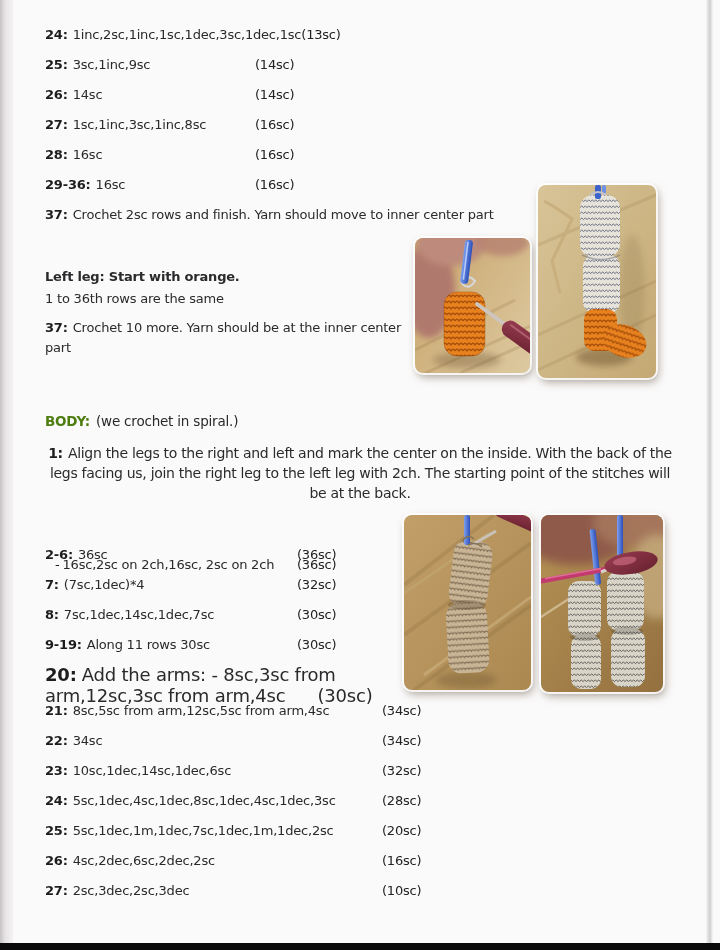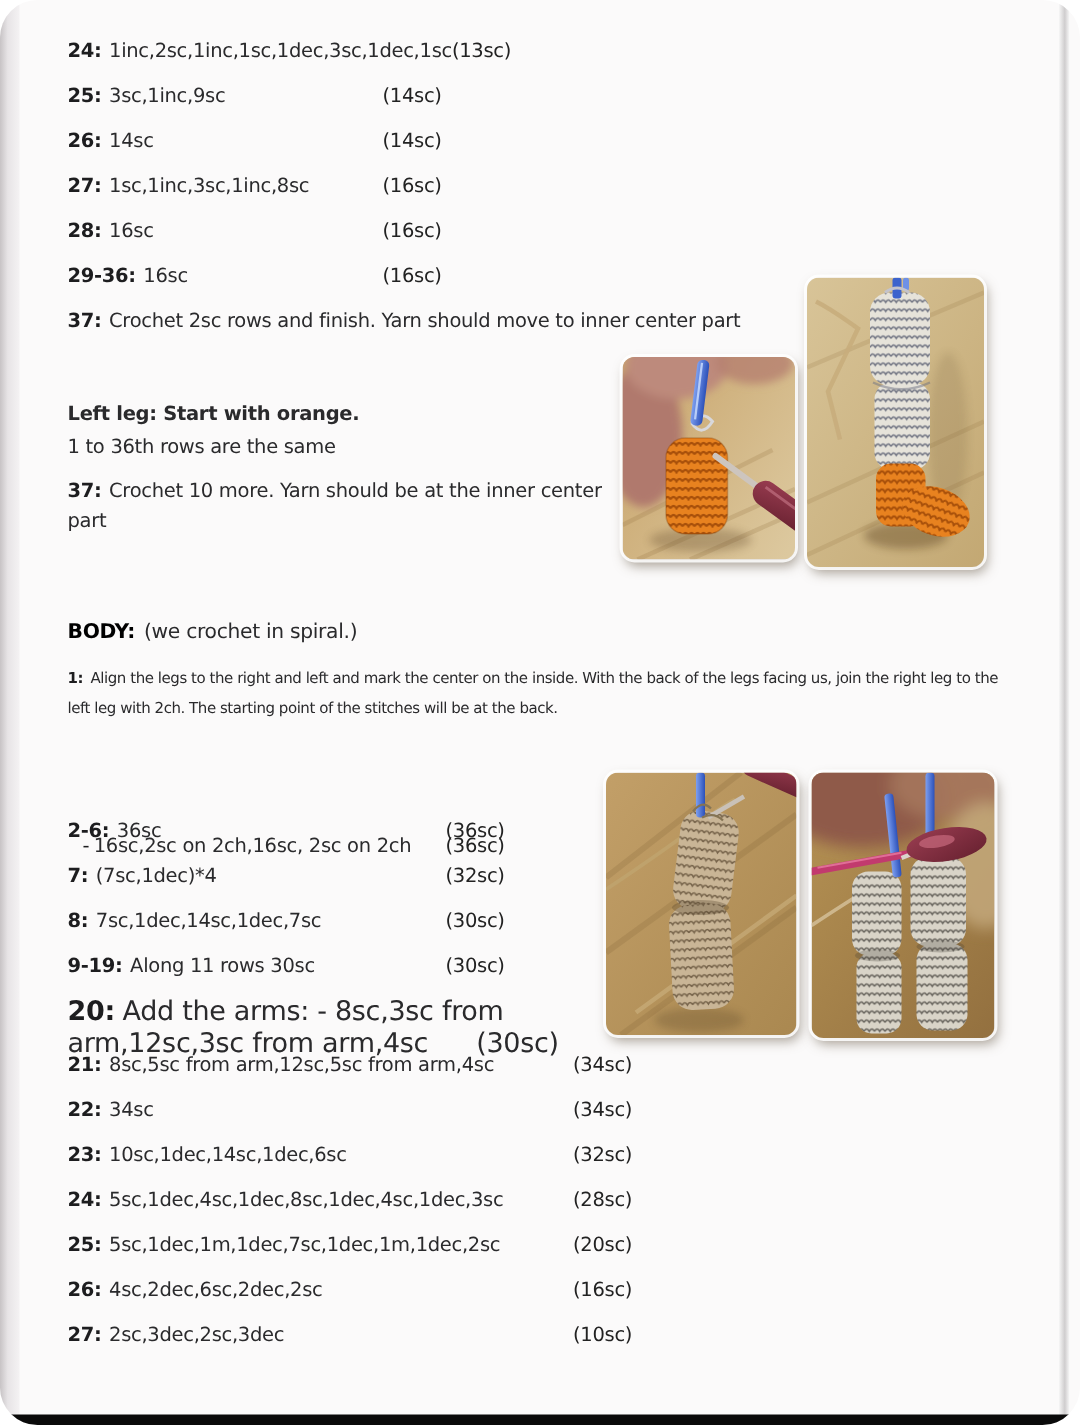--- a/index.html
+++ b/index.html
@@ -1,20 +1,19 @@
 <!DOCTYPE html>
 <html><head>
 <meta charset="utf-8">
 <style>
   html,body{margin:0;padding:0;}
   .canvas{
     position:relative;width:720px;height:950px;overflow:hidden;
     background:#fbfafa;color:#2a2a2c;
     font-family:"DejaVu Sans",sans-serif;
-    border-radius:25px;
   }
   .left-strip{position:absolute;left:0;top:0;width:13px;height:950px;
     background:linear-gradient(90deg,#c7c3c5 0%,#e7e4e6 40%,#f4f2f3 100%);}
   .right-line{position:absolute;left:706px;top:0;width:7px;height:950px;
     background:linear-gradient(90deg,#f6f6f6 0%,#cfcdce 55%,#f8f8f8 100%);}
   .bottom-bar{position:absolute;left:0;top:943px;width:720px;height:7px;background:#0a0a0a;}
 
   .sec{position:absolute;left:45px;}
   .prow{height:30px;font-size:13px;letter-spacing:-0.2px;line-height:17px;white-space:nowrap;}
   .prow .instr{display:inline-block;min-width:210px;}
@@ -28,22 +27,22 @@
   #b1 .dash .n{font-weight:400;margin-right:3px;}
   #b2{top:702px;width:650px;}
   #b2 .instr{min-width:337px;}
 
   #leftleg{top:268px;width:368px;font-size:13px;letter-spacing:-0.2px;}
   #leftleg .head{font-weight:bold;margin-bottom:5px;line-height:17px;}
   #leftleg .note{margin-bottom:11px;line-height:17px;}
   #leftleg .r37{line-height:20px;}
 
   #bodyhead{top:413px;font-size:13.5px;letter-spacing:-0.2px;line-height:17px;}
-  #bodyhead .hb{font-weight:bold;color:#000000;margin-right:6px;}
-  #bodypar{top:443px;width:630px;font-size:10px;letter-spacing:-0.3px;line-height:20px;}
+  #bodyhead .hb{font-weight:bold;color:#4d7c0f;margin-right:6px;}
+  #bodypar{top:443px;width:630px;font-size:14px;letter-spacing:-0.3px;line-height:20px;text-align:center;}
 
   #row20{position:absolute;left:45px;top:664px;width:365px;font-size:18px;letter-spacing:-0.2px;line-height:21px;}
   #row20 .c20{display:inline-block;margin-left:32px;}
 
   .photo{position:absolute;border-radius:8px;overflow:hidden;
     box-shadow:0 0 0 2px rgba(255,255,255,0.85), 2px 4px 8px rgba(90,75,55,0.5);}
   .photo svg{display:block;}
 </style>
 </head>
 <body>

